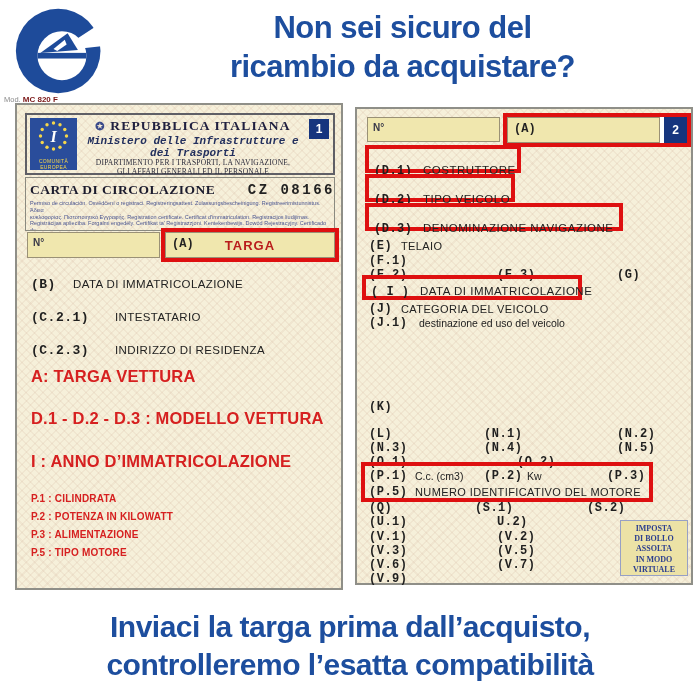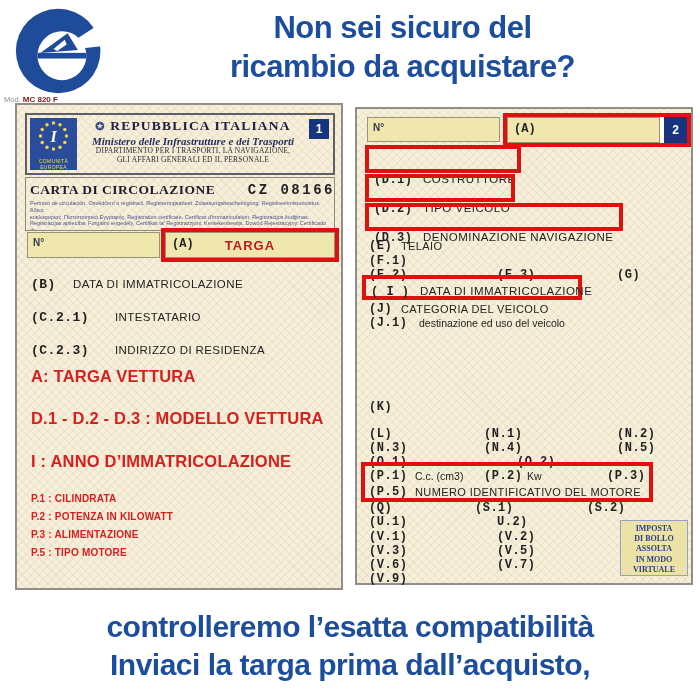--- a/index.html
+++ b/index.html
@@ -30,21 +30,21 @@
   .eu { position:absolute; left:3px; top:3px; width:47px; height:52px; background:#2a4d9b;
     text-align:center; overflow:hidden; }
   .eu-txt { color:#f5d64a; font-size:5px; line-height:6px; letter-spacing:0.3px; margin-top:-2px; }
   .pageno { position:absolute; background:#16357e; color:#fff; font-weight:bold;
     text-align:center; }
   .p1 { right:4px; top:4px; width:20px; height:20px; font-size:12px; line-height:20px; }
   .hdrtext { position:absolute; left:54px; right:28px; top:3px; text-align:center;
     font-family:"Liberation Serif", serif; color:#202040; }
   .state { font-size:13.5px; font-weight:bold; letter-spacing:1.2px; }
   .emblem-icon { font-size:11px; color:#3a4a8a; }
-  .ministry { font-size:11px; font-weight:bold; font-style:italic; color:#23305e; margin-top:1px; }
+  .ministry { font-size:11px; font-weight:bold; font-style:italic; color:#23305e; margin-top:1px;font-family:Liberation Mono, monospace; }
   .dept { font-size:7.5px; line-height:8.5px; color:#2a2a3a; letter-spacing:0.2px; }
 
   
   .cartabox { position:absolute; left:8px; top:72px; width:310px; height:54px;
     border:1px solid #8a8a80; padding:2px 4px; overflow:hidden; }
   .cartarow { white-space:nowrap; }
   .cartatitle { font-family:"Liberation Serif", serif; font-weight:bold; font-size:13.5px;
     color:#1c1c2e; letter-spacing:0.5px; }
   .cartanum { font-family:"Liberation Mono", monospace; font-weight:bold; font-size:14px;
     letter-spacing:2.5px; color:#222; margin-left:28px; }
@@ -74,21 +74,21 @@
   .doc1 .doc-line { left:14px; }
   .li { position:absolute; top:0; white-space:nowrap; }
   .li.code { font-family:"Liberation Mono", monospace; font-size:12px; font-weight:bold;
     letter-spacing:0.5px; color:#1f1f1f; }
   .doc1 .li.code { font-size:13px; }
   .li.label { font-size:11px; color:#222; letter-spacing:0.4px; padding-top:1px; }
   .doc1 .li.label { font-size:11.5px; }
   .li.small { font-size:10.5px; color:#222; padding-top:1px; }
 
   
-  .drow { height:28px; padding:20px 0 0 5px; white-space:nowrap; }
+  .drow { height:28px; padding:11px 0 0 5px; white-space:nowrap; }
   .drow .code { font-family:"Liberation Mono", monospace; font-size:12px; font-weight:bold;
     letter-spacing:0.5px; color:#1f1f1f; }
   .drow .dlabel { font-size:11.5px; color:#222; letter-spacing:0.5px; margin-left:6px; }
   .d1 { left:8px; top:36px;  width:156px; }
   .d2 { left:8px; top:65px;  width:150px; }
   .d3 { left:8px; top:94px;  width:258px; }
   .ibox { left:5px; top:166px; width:220px; height:25px; padding-top:2px; }
   .pbox { left:4px; top:353px; width:292px; height:40px; pointer-events:none; }
 
   
@@ -333,17 +333,17 @@
     <div class="stamp">
       <div>IMPOSTA</div>
       <div>DI BOLLO</div>
       <div>ASSOLTA</div>
       <div>IN MODO</div>
       <div>VIRTUALE</div>
     </div>
   </section>
 
   <div class="footer">
+    <div>Inviaci la targa prima dall’acquisto,</div>
     <div>controlleremo l’esatta compatibilità</div>
-    <div>Inviaci la targa prima dall’acquisto,</div>
   </div>
 
 </div>
 
 </body></html>

